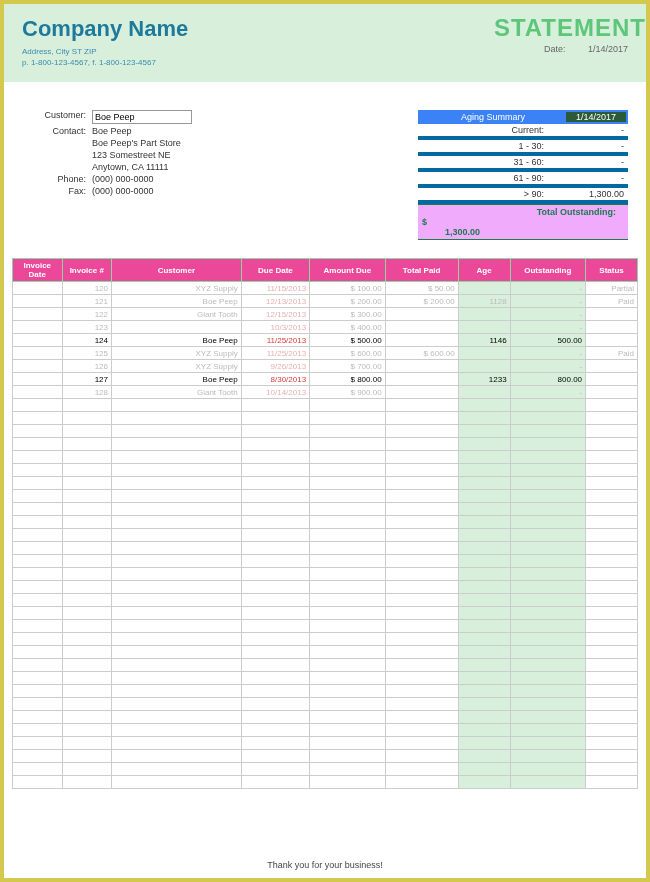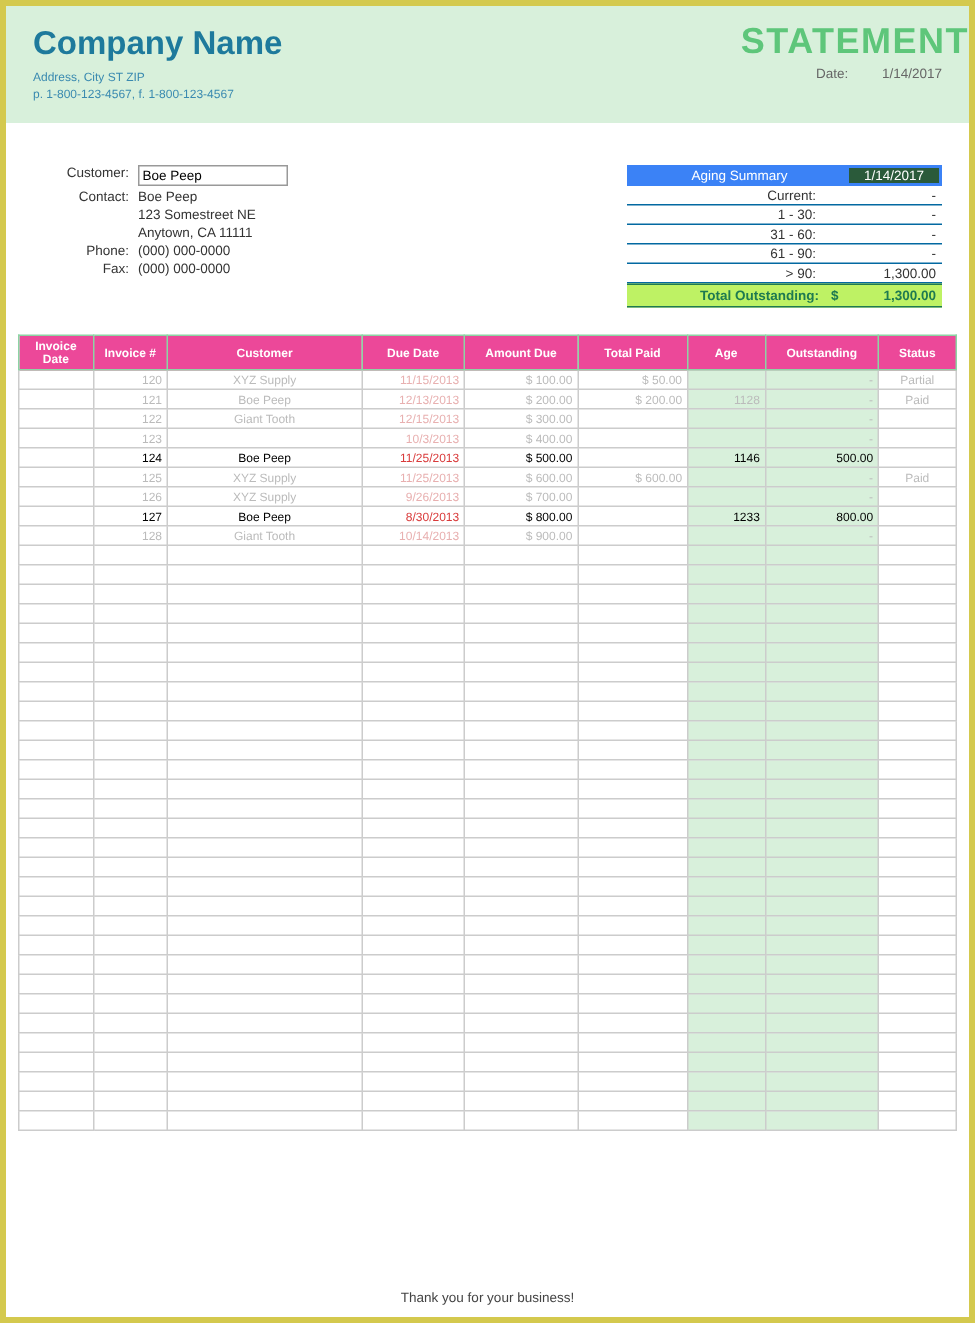--- a/index.html
+++ b/index.html
@@ -69,35 +69,36 @@
       color: #fff;
       text-align: center;
       padding: 2px;
       font-size: 9px;
       display: flex;
     }
     .aging-header .ah-title { flex: 1; }
     .aging-header .ah-date { width: 60px; background: #2a5a3a; }
     .aging-row {
       display: flex;
-      border-bottom: 1px solid #0369a1;
+      border-bottom: 4px solid #0369a1;
       padding: 1px 4px;
       font-size: 9px;
     }
     .aging-label { flex: 1; text-align: right; padding-right: 10px; }
     .aging-value { width: 70px; text-align: right; }
     .aging-total {
       display: flex;
-      background: #bef264;
+      background: #f0abfc;
       border-top: 1.5px solid #1e7a50;
       border-bottom: 1.5px solid #1e7a50;
       padding: 2px 4px;
       color: #1e7a50;
       font-weight: bold;
       font-size: 9px;
+      flex-direction: column;
     }
     .aging-total .tlabel { flex: 1; text-align: right; padding-right: 8px; }
     .aging-total .tcur { width: 12px; }
     .aging-total .tval { width: 58px; text-align: right; }
     .table-wrap { padding: 4px 8px 0; }
     table { width: 100%; border-collapse: collapse; table-layout: fixed; }
     thead th {
       background: #ec4899;
       color: #fff;
       font-size: 8px;
@@ -108,21 +109,21 @@
       vertical-align: middle;
     }
     tbody td {
       border: 1px solid #ccc;
       font-size: 8px;
       padding: 1px 3px;
       height: 13px;
       text-align: right;
       color: #333;
     }
-    tbody td.left { text-align: center; }
+    tbody td.left { text-align: right; }
     tbody tr.active td { color: #000; }
     tbody tr.inactive td { color: #bbb; }
     tbody tr.inactive td.red { color: #e8b0b0; }
     tbody tr.active td.red { color: #d93a3a; }
     tbody td.highlight { background: #d8f0db; }
     .col-date { width: 42px; }
     .col-inv { width: 42px; }
     .col-cust { width: 110px; }
     .col-due { width: 58px; }
     .col-amt { width: 64px; }
@@ -156,20 +157,24 @@
 <div class="info-section">
   <div class="customer-info">
     <div class="cust-row">
       <div class="cust-label">Customer:</div>
       <input class="cust-input" value="Boe Peep" style="">
     </div>
     <div class="cust-row">
       <div class="cust-label">Contact:</div>
       <div class="cust-value">Boe Peep</div>
     </div>
+    <div class="cust-row">
+        <div class="cust-label"></div>
+        <div class="cust-value">Boe Peep's Part Store</div>
+      </div>
     <div class="cust-row">
         <div class="cust-label"></div>
         <div class="cust-value">123 Somestreet NE</div>
       </div>
     <div class="cust-row">
         <div class="cust-label"></div>
         <div class="cust-value">Anytown, CA 11111</div>
       </div>
     <div class="cust-row">
       <div class="cust-label">Phone:</div>

